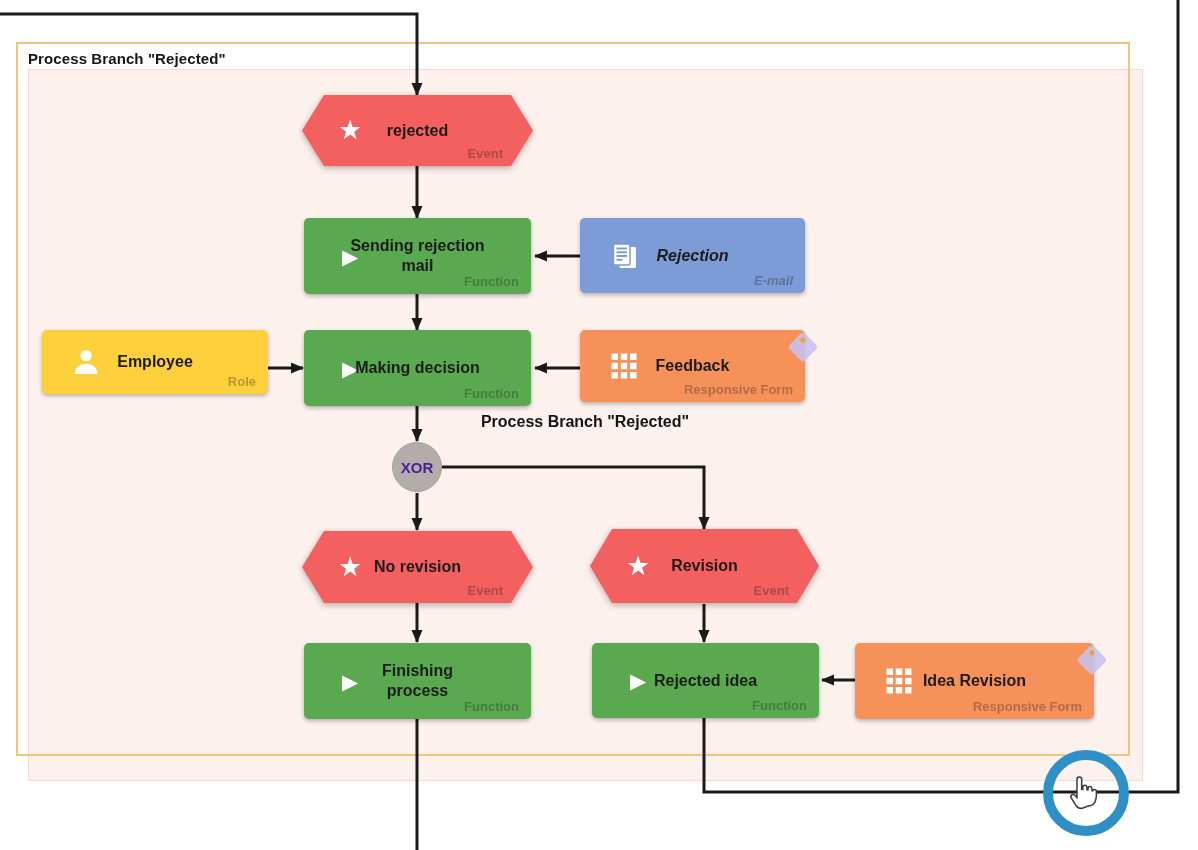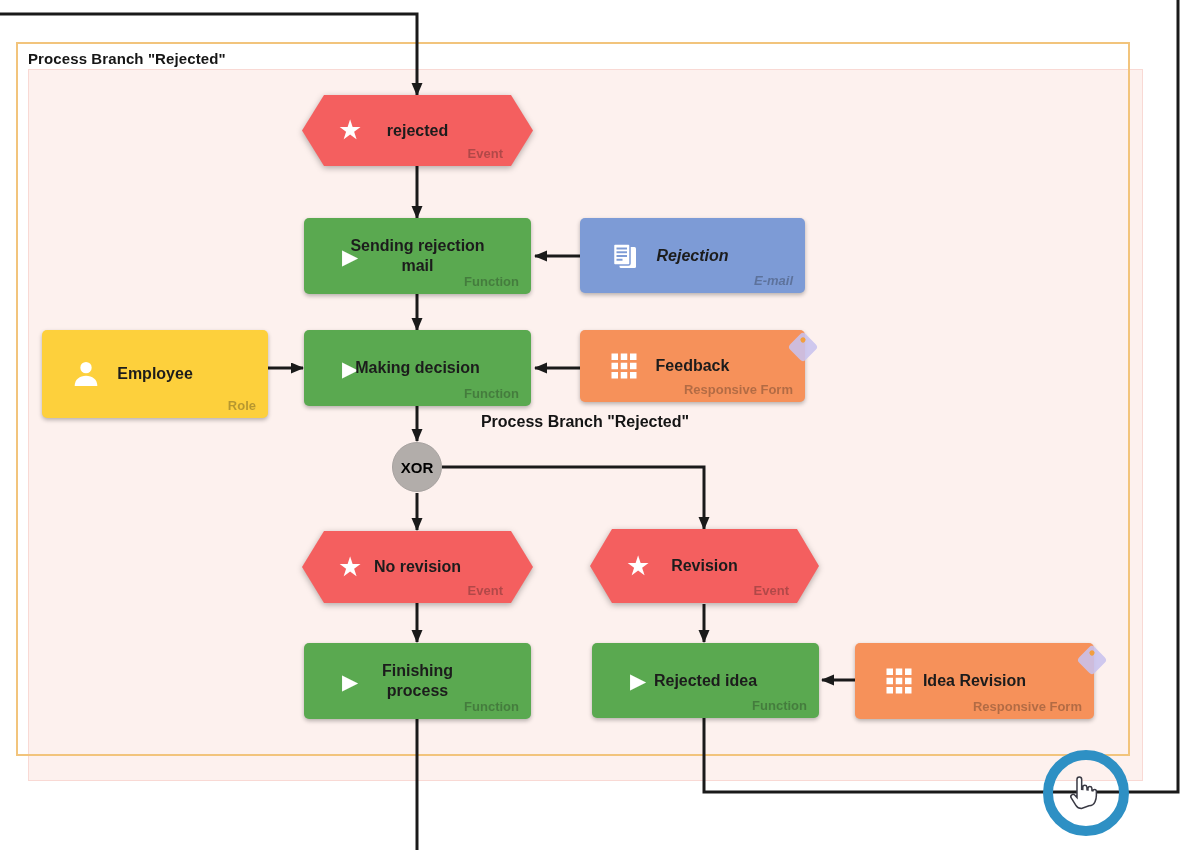--- a/index.html
+++ b/index.html
@@ -60,21 +60,21 @@
     position:absolute; left:24px; top:0; bottom:0; width:40px;
     display:flex; align-items:center; justify-content:center;
   }
   .hex .icon { left:28px; }
   .star-glyph { color:#ffffff; font-size:27px; line-height:1; }
   .play-glyph { color:#ffffff; font-size:21px; line-height:1; padding-left:4px; }
   
   .gateway {
     position:absolute; left:392px; top:442px; width:50px; height:50px; border-radius:50%;
     background:#b2adaa; border:1px solid #a7a2a0; display:flex; align-items:center; justify-content:center;
-    font-size:15px; font-weight:700; color:#000000;
+    font-size:15px; font-weight:700; color:#4c1d95;
   }
   
   .tag { position:absolute; right:-19px; top:-4px; width:42px; height:42px; }
   
   .cursor-ring {
     position:absolute; left:1043px; top:750px; width:86px; height:86px; border-radius:50%;
     border:10px solid #2e90c4; background:transparent;
   }
   .hand { position:absolute; left:1066px; top:768px; width:36px; height:44px; }
 </style>
@@ -143,21 +143,21 @@
           <line x1="7" y1="9.5" x2="14" y2="9.5" stroke="#7d9bd6" stroke-width="1.3"></line>
           <line x1="7" y1="12" x2="14" y2="12" stroke="#7d9bd6" stroke-width="1.3"></line>
           <line x1="7" y1="14.5" x2="11" y2="14.5" stroke="#7d9bd6" stroke-width="1.3"></line>
         </svg>
       </span>
       <span class="title">Rejection</span>
       <span class="typelabel">E-mail</span>
     </div>
   </div>
 
-  <div class="node" style="left:42px; top:330px; width:226px; height:88px;">
+  <div class="node" style="left:42px; top:330px; width:226px; height:64px;">
     <div class="box role">
       <span class="icon">
         <svg width="34" height="34" viewBox="0 0 24 24">
           <circle cx="12" cy="7.5" r="4" fill="#ffffff"></circle>
           <path d="M4 20.5 c0-4.6 3.6-7.2 8-7.2 s8 2.6 8 7.2 z" fill="#ffffff"></path>
         </svg>
       </span>
       <span class="title">Employee</span>
       <span class="typelabel">Role</span>
     </div>

